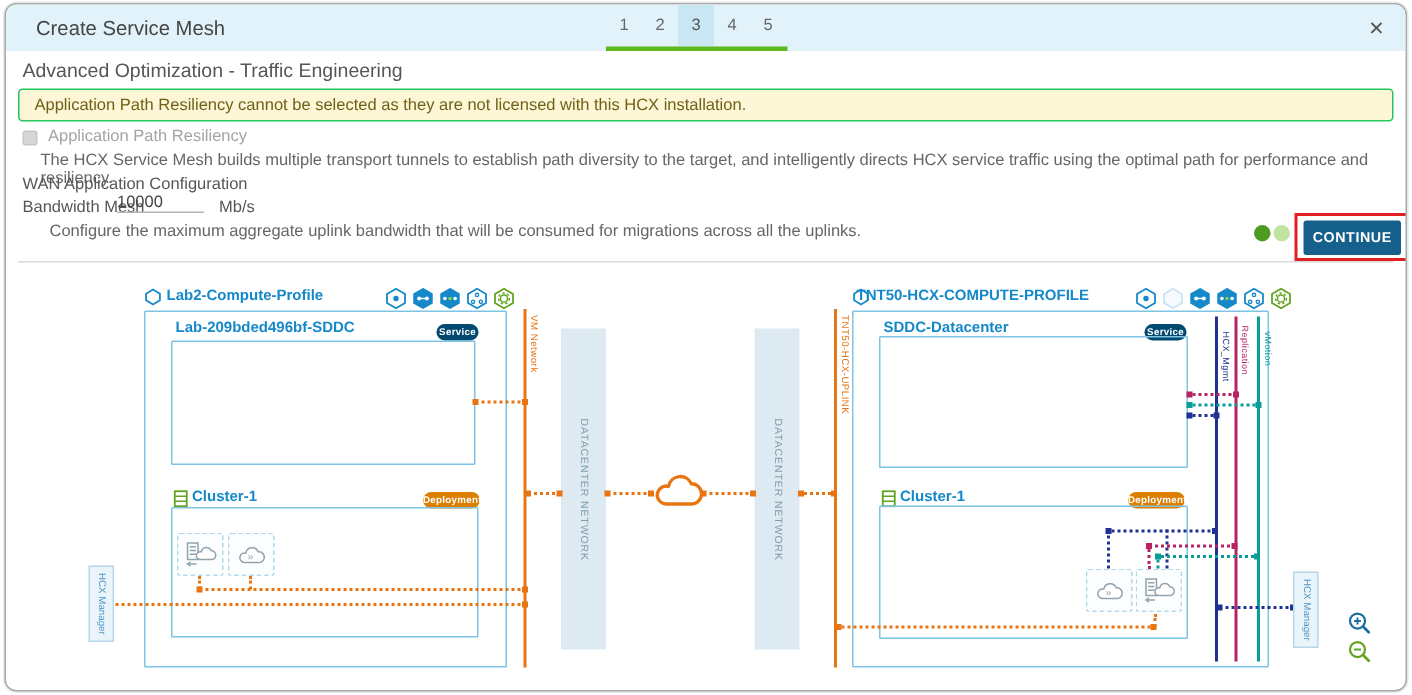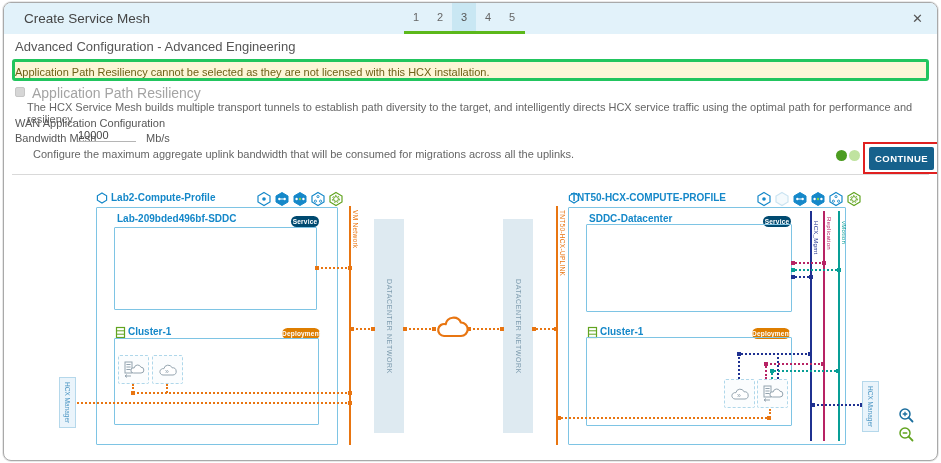--- a/index.html
+++ b/index.html
@@ -13,23 +13,23 @@
   .hdr-title { position:absolute; left:20px; top:0; line-height:31px; font-size:13.5px; color:#454545; }
   .steps { position:absolute; left:400px; top:0; height:28px; display:flex; }
   .step { width:24px; line-height:28px; text-align:center; font-size:11px; color:#666; }
   .step.active { background:#C9E7F3; color:#555; }
   .step-bar { position:absolute; left:400px; top:28px; width:121px; height:3px; background:#5CB81B; }
   .close { position:absolute; right:14px; top:0; line-height:31px; font-size:13px; color:#555; cursor:pointer; }
 
   
   .heading { position:absolute; left:11px; top:36px; font-size:13px; color:#565656; }
   .warnbox { position:absolute; left:8px; top:56px; width:917px; height:22px; background:#FDF6D7;
-             border:3px solid #22c55e; border-radius:3px; font-size:11px; color:#6F6118; line-height:20px; }
+             border:1px solid #22c55e; border-radius:3px; font-size:11px; color:#6F6118; line-height:20px; padding-left:10px; }
   .chk { position:absolute; left:11px; top:84px; width:10px; height:10px; background:#D6D6D6; border:1px solid #C6C6C6; border-radius:2px; }
-  .chk-label { position:absolute; left:28px; top:82px; font-size:14px; color:#A4A4A4; }
+  .chk-label { position:absolute; left:28px; top:82px; font-size:11px; color:#A4A4A4; }
   .desc1 { position:absolute; left:23px; top:98px; font-size:11px; color:#666; }
   .wan-title { position:absolute; left:11px; top:114px; font-size:11px; color:#565656; }
   .bw-label { position:absolute; left:11px; top:129px; font-size:11px; color:#565656; }
   .bw-input { position:absolute; left:74px; top:126px; width:58px; border:none; border-bottom:1px solid #B5B5B5;
               font-size:11px; color:#454545; font-family:"Liberation Sans", sans-serif; background:transparent; outline:none; }
   .bw-unit { position:absolute; left:142px; top:129px; font-size:11px; color:#565656; }
   .desc2 { position:absolute; left:29px; top:145px; font-size:11px; color:#666; }
   .dot { position:absolute; top:147px; width:11px; height:11px; border-radius:50%; }
   .dot.on { left:832px; background:#4C9C21; }
   .dot.off { left:845px; background:#C0E3A0; }
@@ -75,21 +75,21 @@
       <div class="step">1</div>
       <div class="step">2</div>
       <div class="step active">3</div>
       <div class="step">4</div>
       <div class="step">5</div>
     </div>
     <div class="step-bar"></div>
     <div class="close">✕</div>
   </div>
 
-  <div class="heading">Advanced Configuration - Advanced Engineering</div>
+  <div class="heading">Advanced Optimization - Traffic Engineering</div>
   <div class="warnbox">Application Path Resiliency cannot be selected as they are not licensed with this HCX installation.</div>
   <div class="chk"></div>
   <div class="chk-label">Application Path Resiliency</div>
   <div class="desc1">The HCX Service Mesh builds multiple transport tunnels to establish path diversity to the target, and intelligently directs HCX service traffic using the optimal path for performance and resiliency.</div>
   <div class="wan-title">WAN Application Configuration</div>
   <div class="bw-label">Bandwidth Mesh</div>
   <input class="bw-input" value="10000" style="">
   <div class="bw-unit">Mb/s</div>
   <div class="desc2">Configure the maximum aggregate uplink bandwidth that will be consumed for migrations across all the uplinks.</div>
   <div class="dot on"></div>

